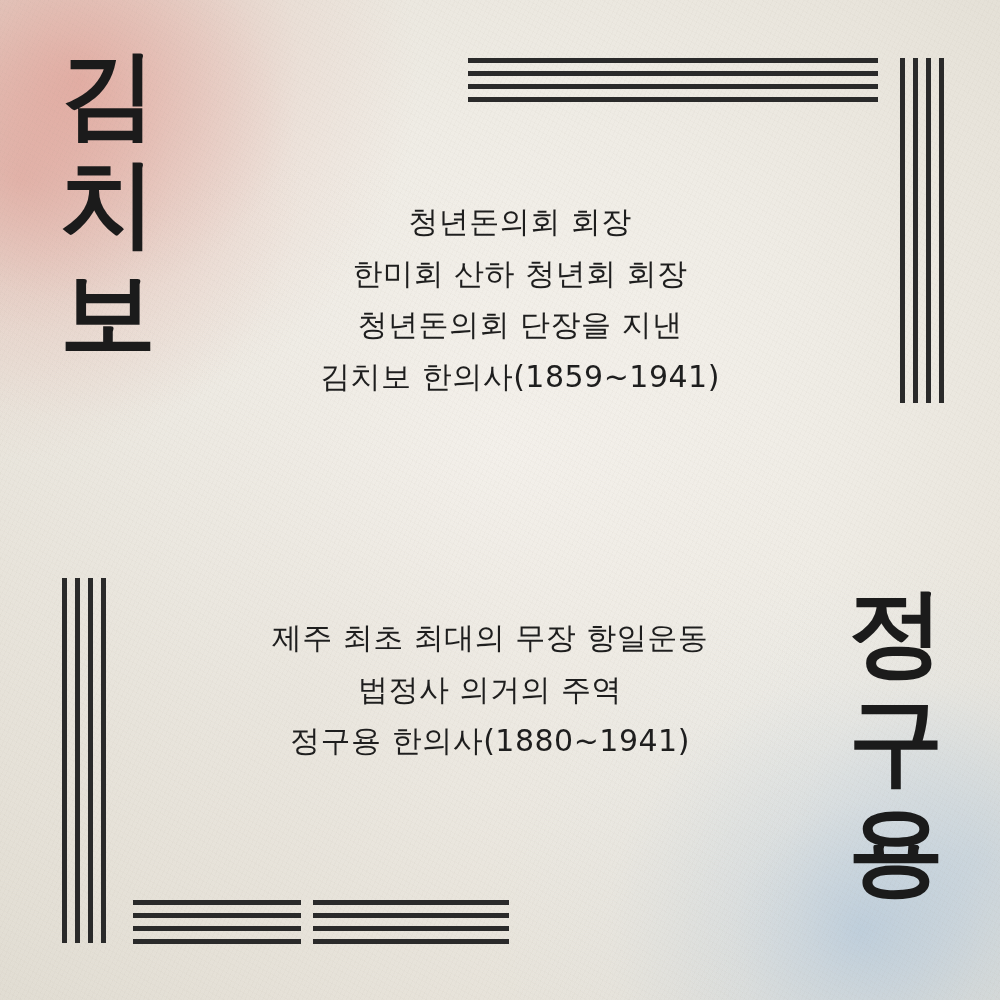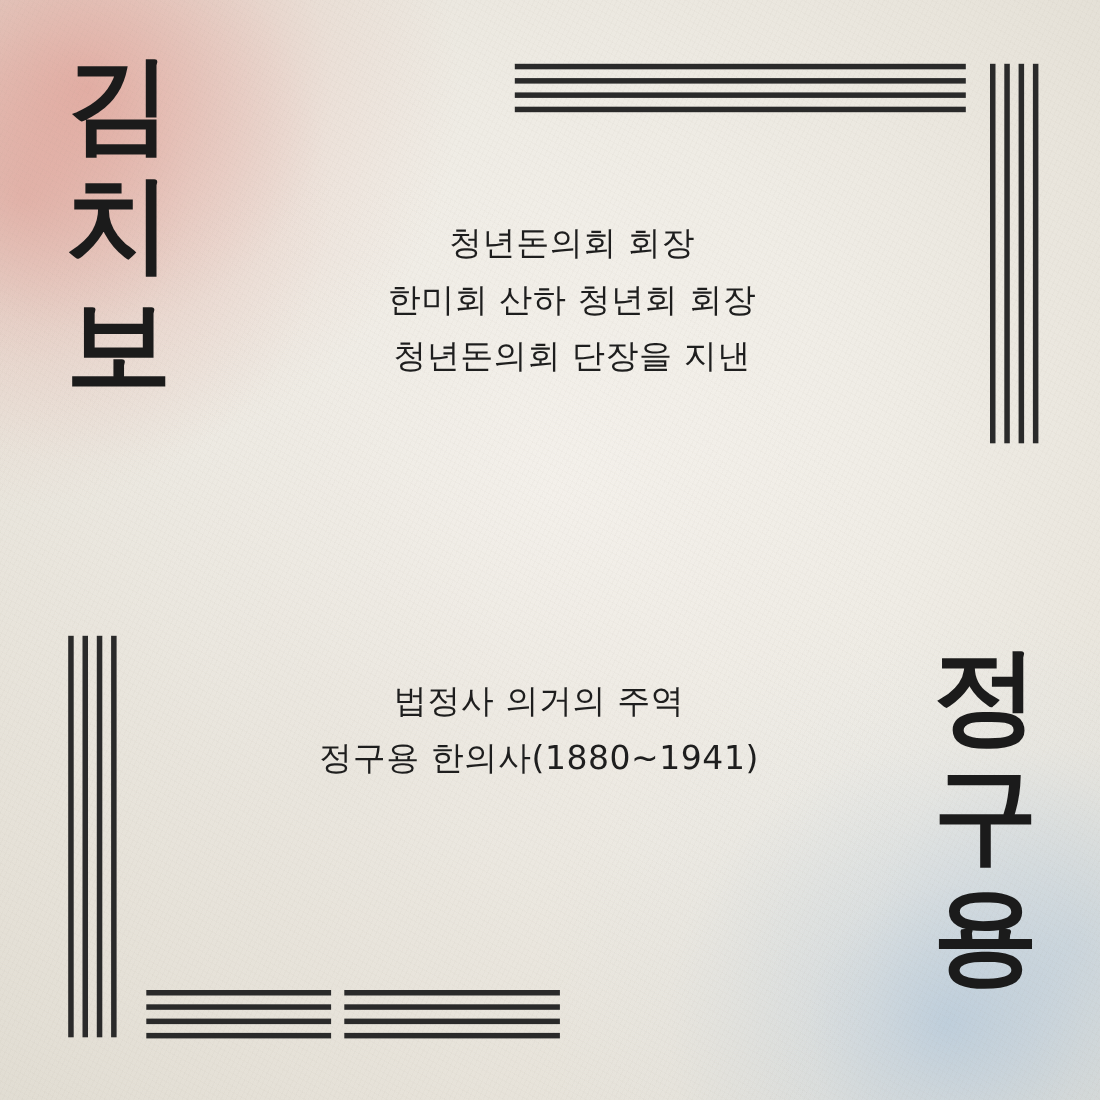--- a/index.html
+++ b/index.html
@@ -197,20 +197,22 @@
     <div class="ln l1"></div>
     <div class="ln l2"></div>
     <div class="ln l3"></div>
     <div class="ln l4"></div>
   </div>
 
   <div class="caption" id="caption-top">
     <span class="line">청년돈의회 회장</span>
     <span class="line">한미회 산하 청년회 회장</span>
     <span class="line">청년돈의회 단장을 지낸</span>
+    <span class="line">김치보 한의사(1859~1941)</span>
   </div>
 
   <div class="caption" id="caption-bottom">
+    <span class="line">제주 최초 최대의 무장 항일운동</span>
     <span class="line">법정사 의거의 주역</span>
     <span class="line">정구용 한의사(1880~1941)</span>
   </div>
 
 </div>
 
 </body></html>

